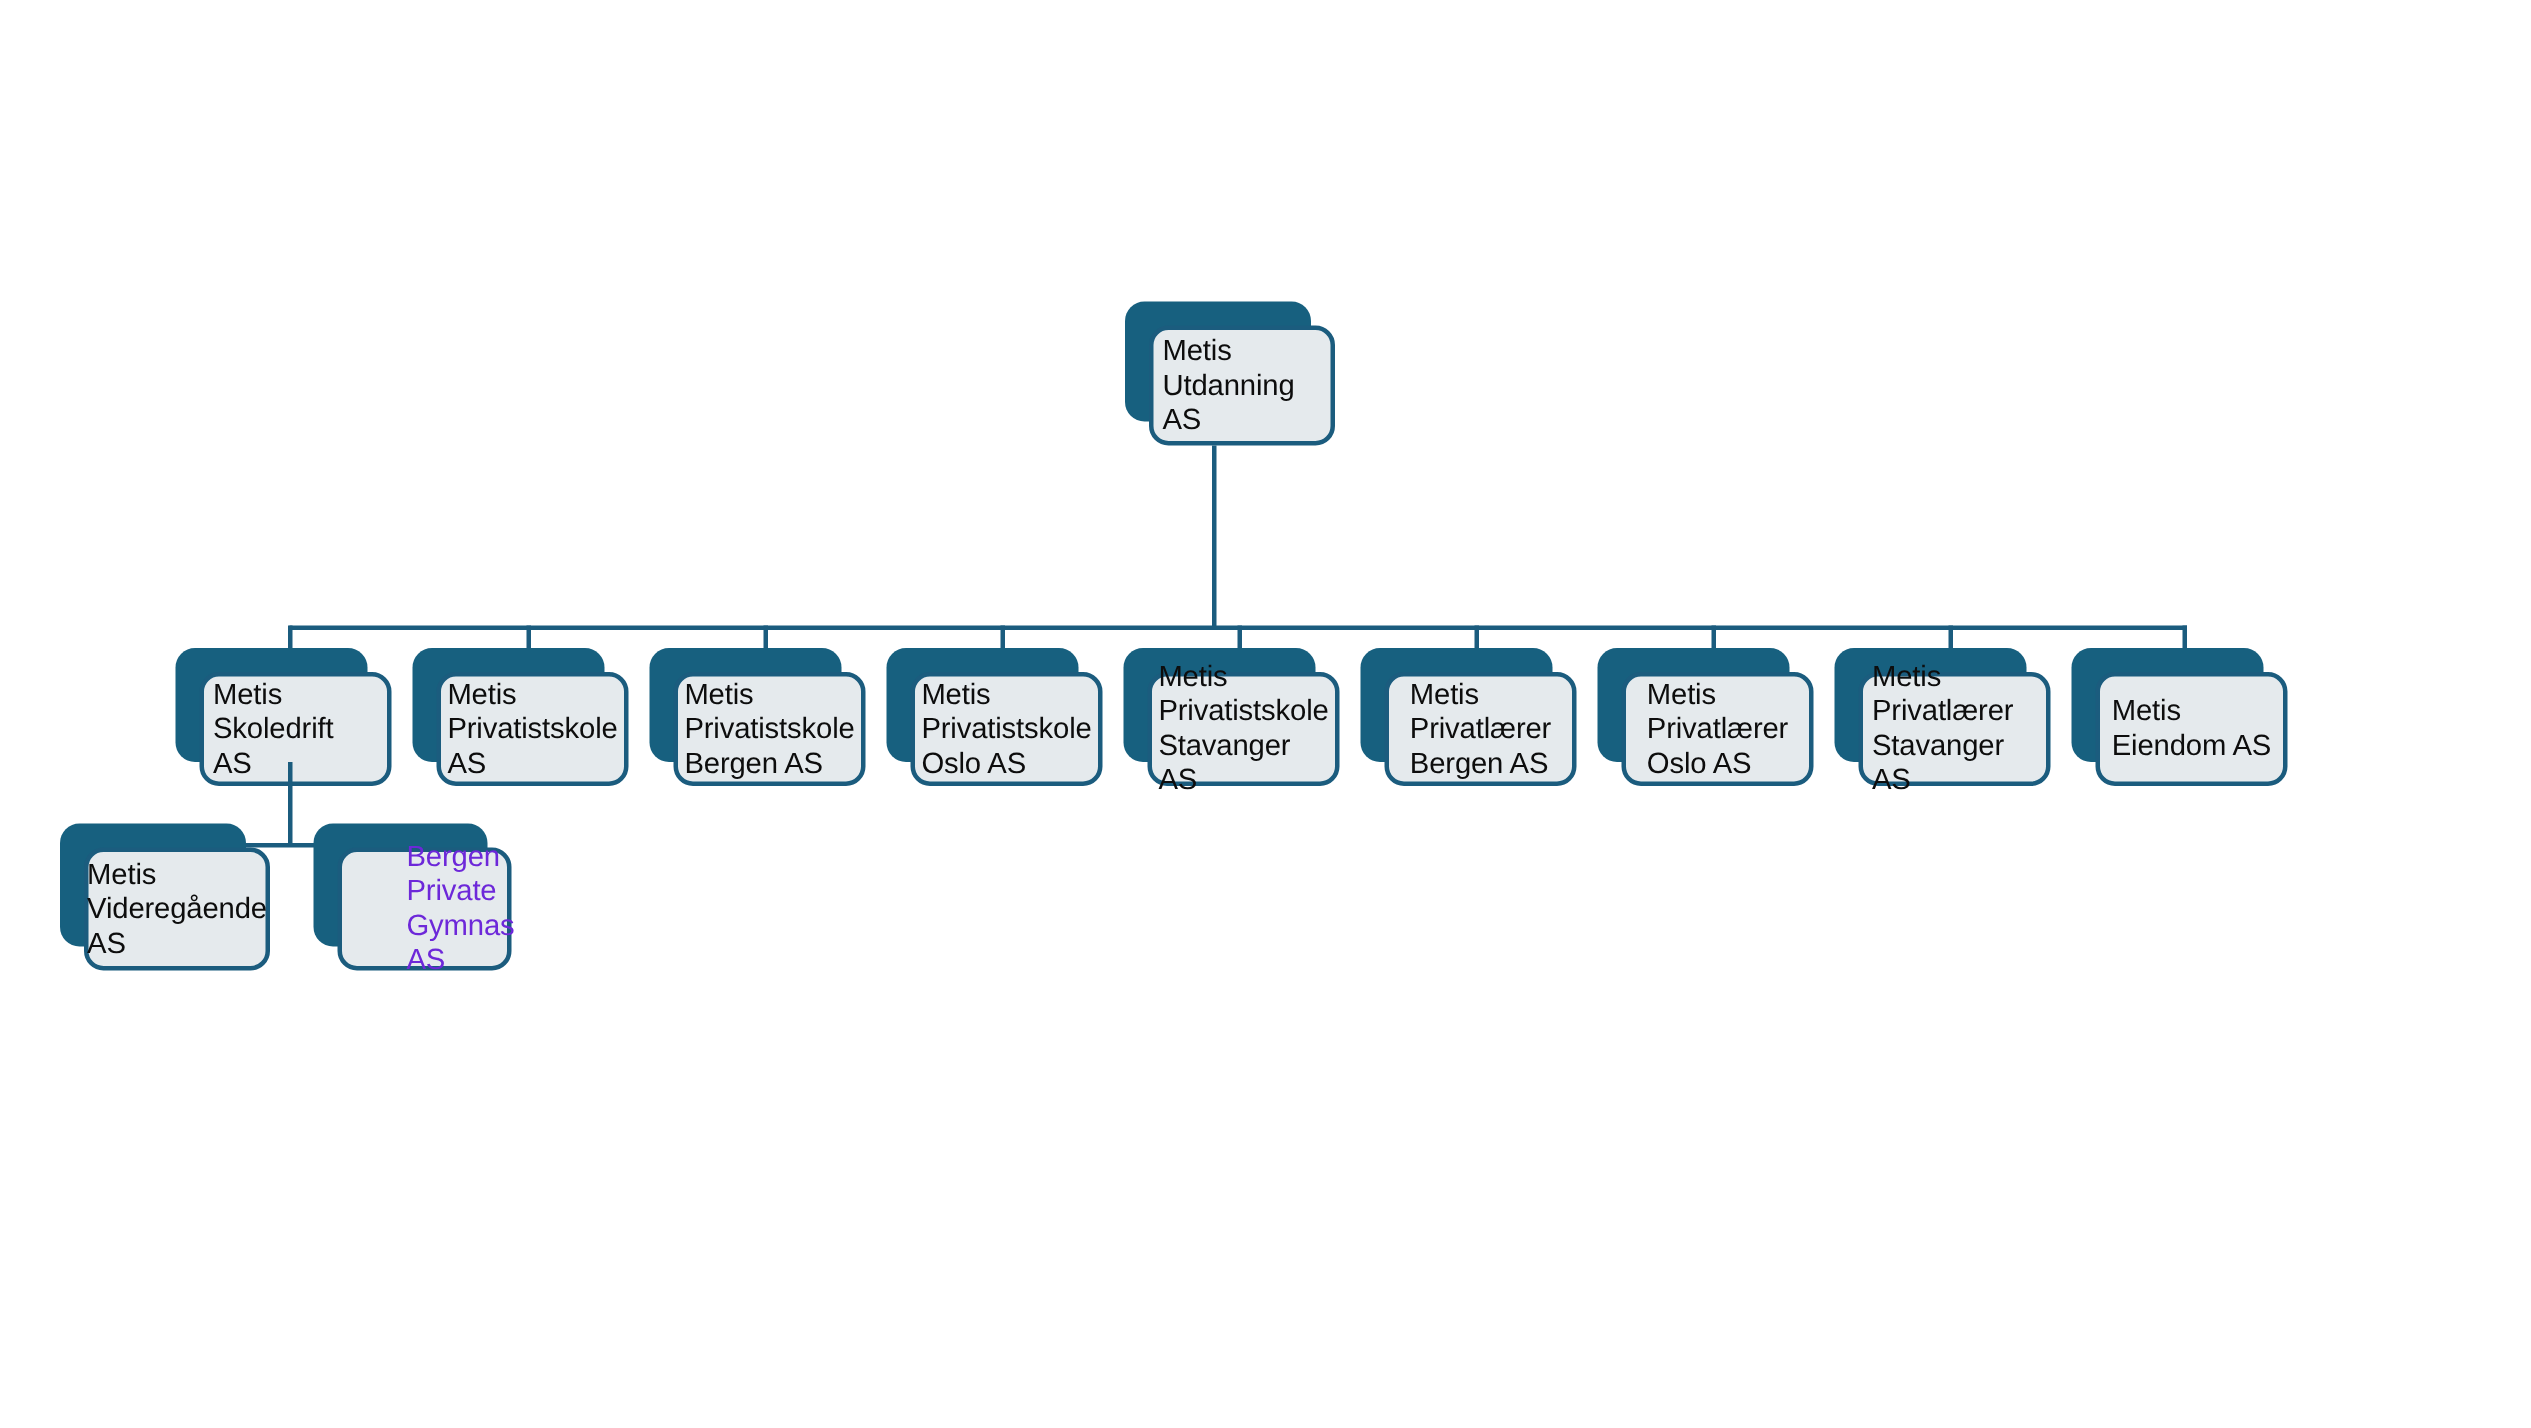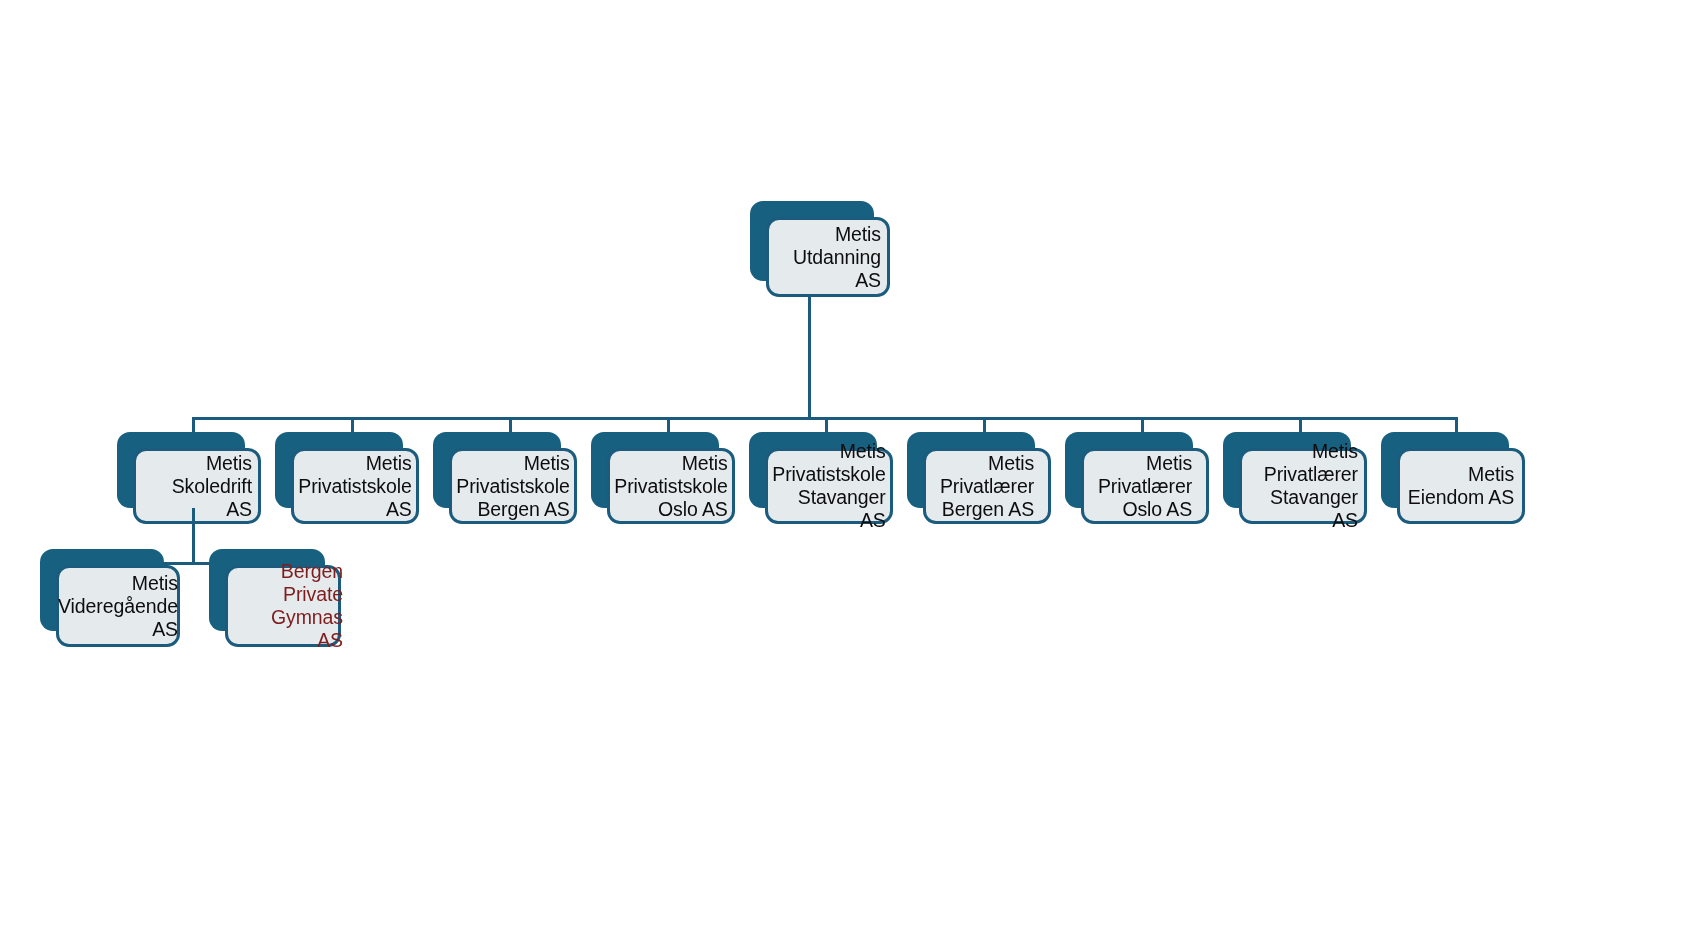--- a/index.html
+++ b/index.html
@@ -44,21 +44,21 @@
     top: 16px;
     width: 100%;
     height: 100%;
     box-sizing: border-box;
     background: #e5eaed;
     border: 3px solid #1b5c7e;
     border-radius: 13px;
     display: flex;
     align-items: center;
     justify-content: center;
-    text-align: right;
+    text-align: left;
   }
   .node .label {
     position: relative;
     z-index: 2;
     color: #0d0d0d;
     font-size: 19.5px;
     line-height: 23px;
     letter-spacing: -0.1px;
     padding: 0 6px;
     white-space: pre-line;
@@ -180,18 +180,18 @@
     <div class="card" style="background: rgb(229, 234, 237); border-color: rgb(27, 92, 126);">
       <span class="label" style="color: rgb(13, 13, 13);">Metis
 Videregående
 AS</span>
     </div>
   </div>
 
   <div class="node" style="left:209px; top:549px; width:116px; height:82px;">
     <div class="shadow" style="background: rgb(23, 96, 127);"></div>
     <div class="card" style="background: rgb(229, 234, 237); border-color: rgb(27, 92, 126);">
-      <span class="label" style="color: #7f1d1d; margin-left: 48px;">Bergen Private
+      <span class="label" style="color: #6d28d9; margin-left: 48px;">Bergen Private
 Gymnas AS</span>
     </div>
   </div>
 
 </div>
 
 </body></html>

